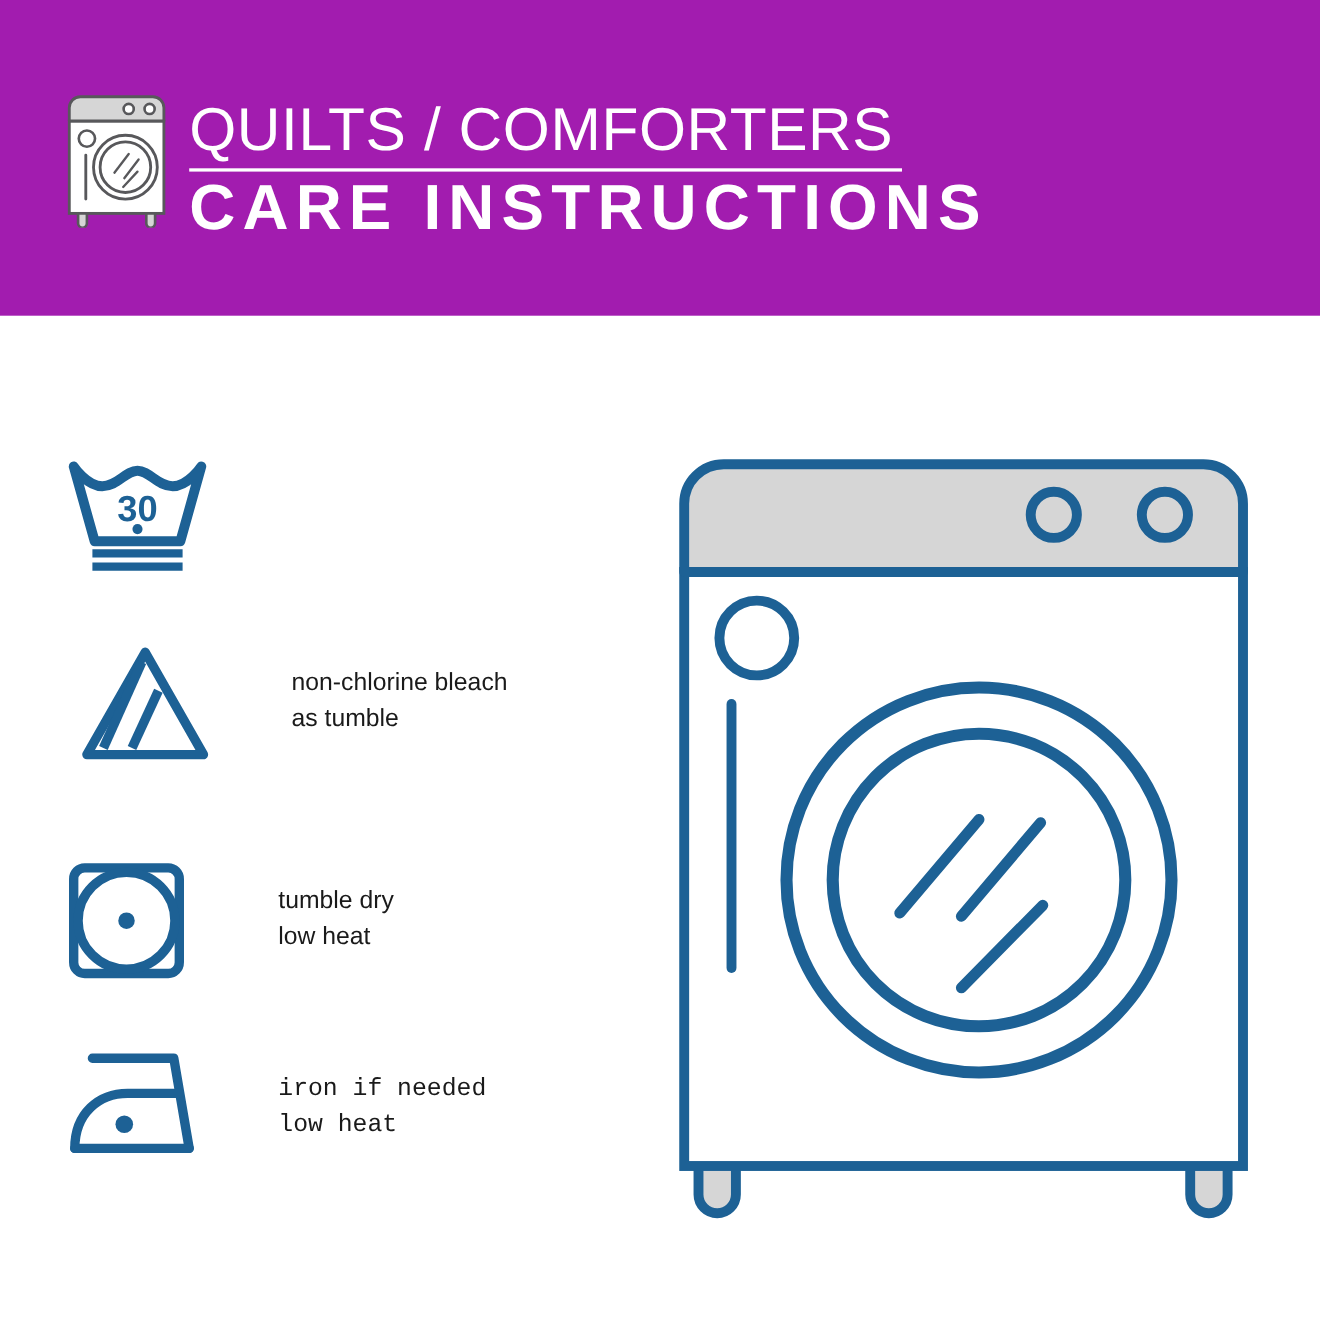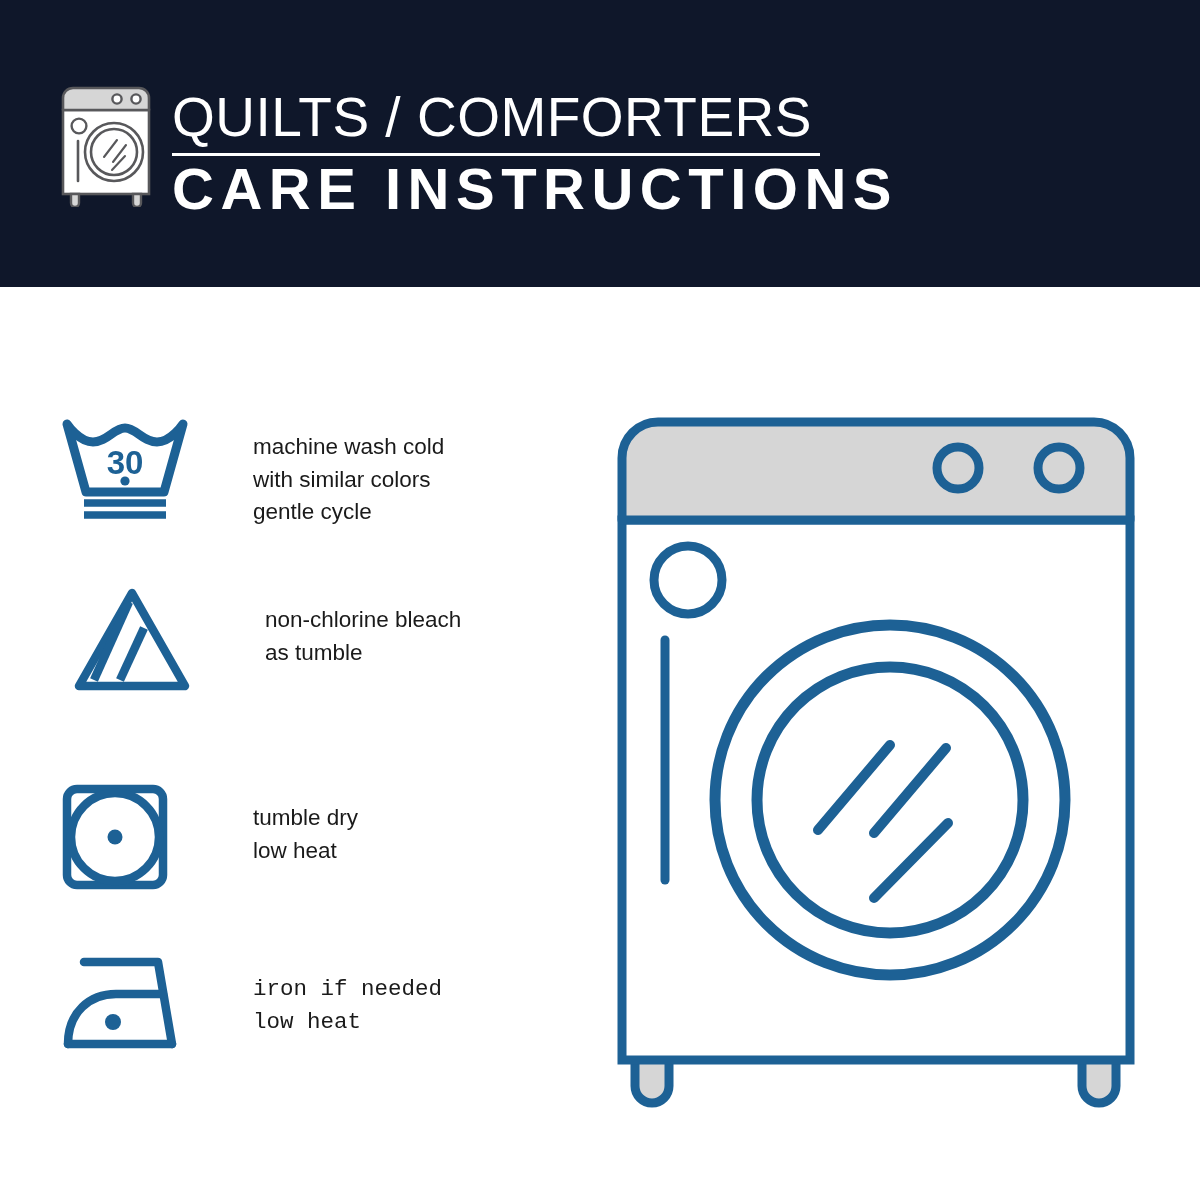--- a/index.html
+++ b/index.html
@@ -14,21 +14,21 @@
     overflow: hidden;
     position: relative;
   }
 
   
   #header {
     position: absolute;
     left: 0; top: 0;
     width: 1200px;
     height: 287px;
-    background: #0f172a;
+    background: #a21caf;
   }
   #header-logo {
     position: absolute;
     left: 55px;
     top: 82px;
     width: 108px;
     height: 125px;
   }
   #header-titles {
     position: absolute;
@@ -161,25 +161,20 @@
                  C 54 12 47 26 33 26 C 19 26 7 8 7 8 Z" fill="none" stroke="#1d6195" stroke-width="9" stroke-linejoin="round" stroke-linecap="round"></path>
 
         <line x1="24" y1="87" x2="106" y2="87" stroke="#1d6195" stroke-width="7.5" stroke-linecap="butt"></line>
         <line x1="24" y1="99" x2="106" y2="99" stroke="#1d6195" stroke-width="7.5" stroke-linecap="butt"></line>
 
         <text x="65" y="58" fill="#1d6195" font-family="Liberation Sans, sans-serif" font-size="33" font-weight="700" text-anchor="middle">30</text>
 
         <circle cx="65" cy="65" r="4.6" fill="#1d6195"></circle>
       </svg>
     </span>
-    <div class="care-text" id="text-wash">
-      <div>machine wash cold</div>
-      <div>with similar colors</div>
-      <div>gentle cycle</div>
-    </div>
   </div>
 
   <div class="care-row" id="row-bleach">
     <span class="care-icon" id="icon-bleach">
       <svg width="120" height="110" viewBox="0 0 120 110" xmlns="http://www.w3.org/2000/svg">
 
         <path d="M60 8 L113 101 H7 Z" fill="none" stroke="#1d6195" stroke-width="8.5" stroke-linejoin="round"></path>
 
         <line x1="57" y1="17" x2="22" y2="95" stroke="#1d6195" stroke-width="8.5" stroke-linecap="butt"></line>
         <line x1="72" y1="43" x2="48" y2="95" stroke="#1d6195" stroke-width="8.5" stroke-linecap="butt"></line>

